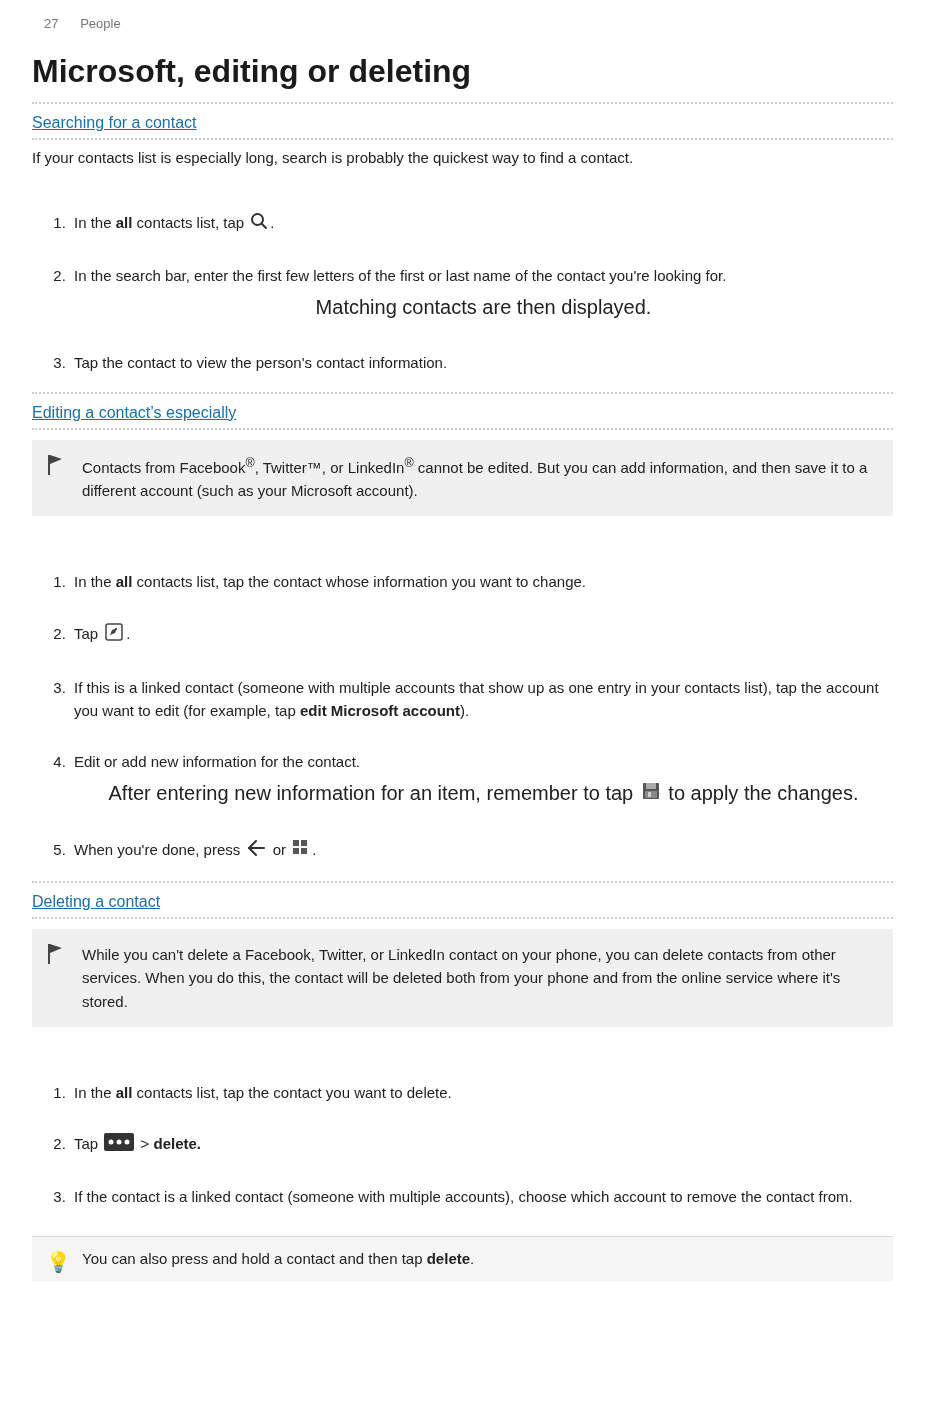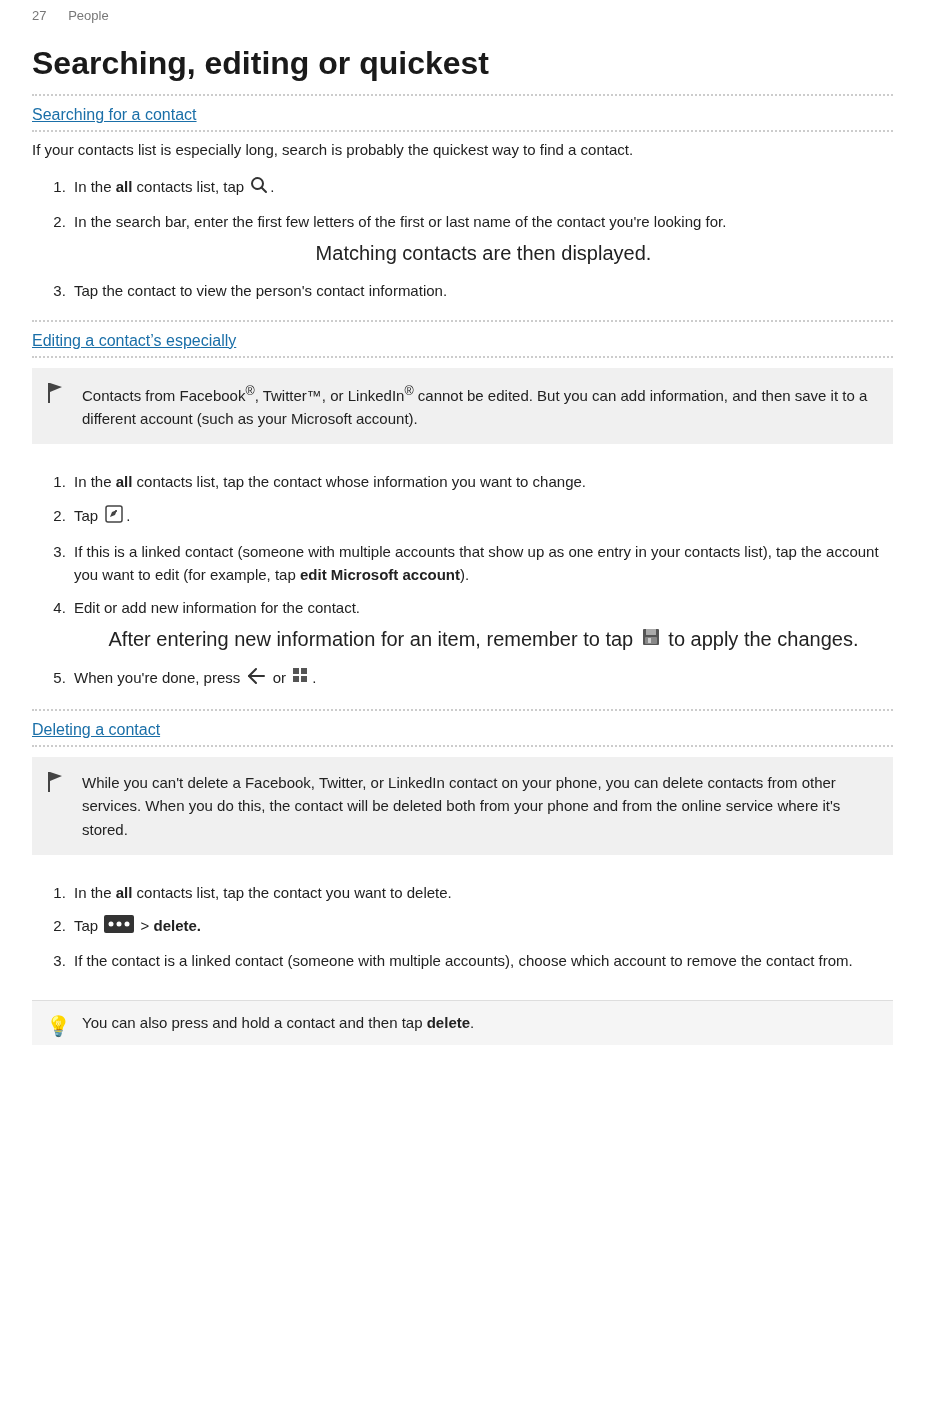--- a/index.html
+++ b/index.html
@@ -9,22 +9,23 @@
       color: #222;
       background: #fff;
       width: 925px;
       min-height: 1425px;
       padding: 0;
     }
 
     .page-header {
       font-size: 13px;
       color: #777;
-      padding: 8px 32px 4px 32px;
+      padding: 8px 32px 4px 44px;
       border-bottom: none;
+      margin-top: 8px;
     }
 
     .main-title {
       font-size: 32px;
       font-weight: bold;
       color: #1a1a1a;
       padding: 18px 32px 12px 32px;
     }
 
     .dotted-divider {
@@ -49,20 +50,21 @@
 
     .steps-list {
       padding: 6px 32px 8px 70px;
       line-height: 1.55;
     }
 
     .steps-list li {
       margin-bottom: 10px;
       font-size: 15px;
       padding-left: 4px;
+      margin-top: 28px;
     }
 
     .steps-list li .sub-text {
       margin-top: 4px;
       padding-left: 0;
       display: block;
       font-size: 20px;
       text-align: center;
     }
 
@@ -120,21 +122,21 @@
   </style>
 </head>
 <body>
 
 <div class="page-header">
   <span>27</span>
   &nbsp;&nbsp;&nbsp;&nbsp;
   <span>People</span>
 </div>
 
-<h1 class="main-title">Searching, editing or quickest</h1>
+<h1 class="main-title">Microsoft, editing or deleting</h1>
 
 <hr class="dotted-divider">
 <div class="section-heading">
   <span>Searching for a contact</span>
 </div>
 <hr class="dotted-divider">
 
 <div class="section-text">
   <span>If your contacts list is especially long, search is probably the quickest way to find a contact.</span>
 </div>

